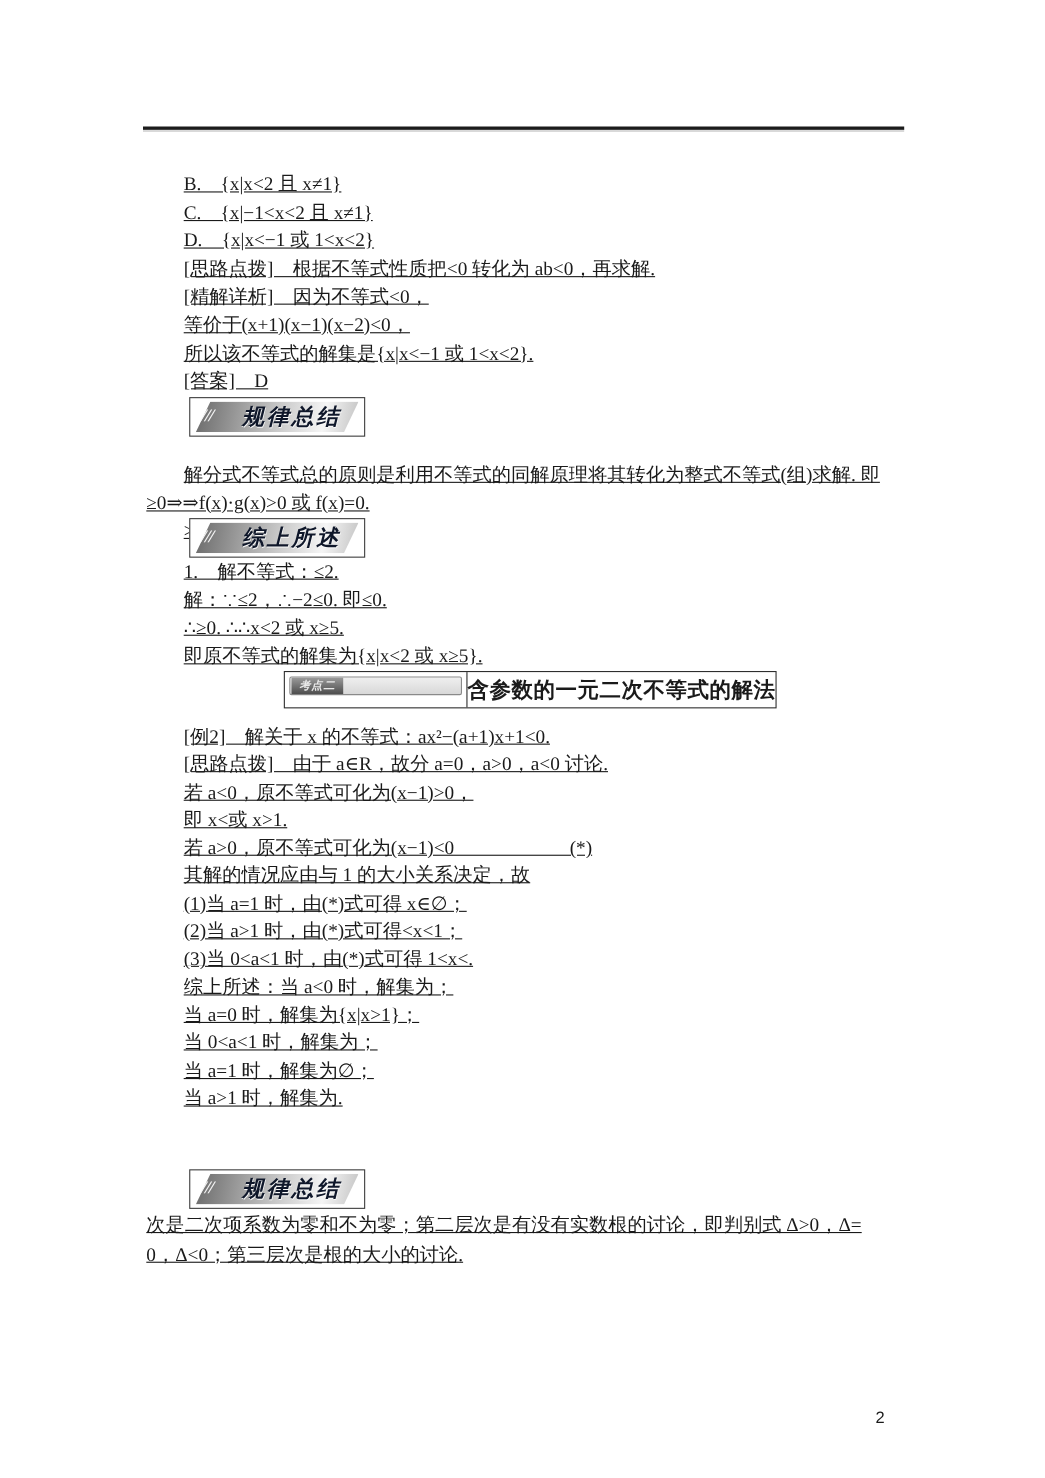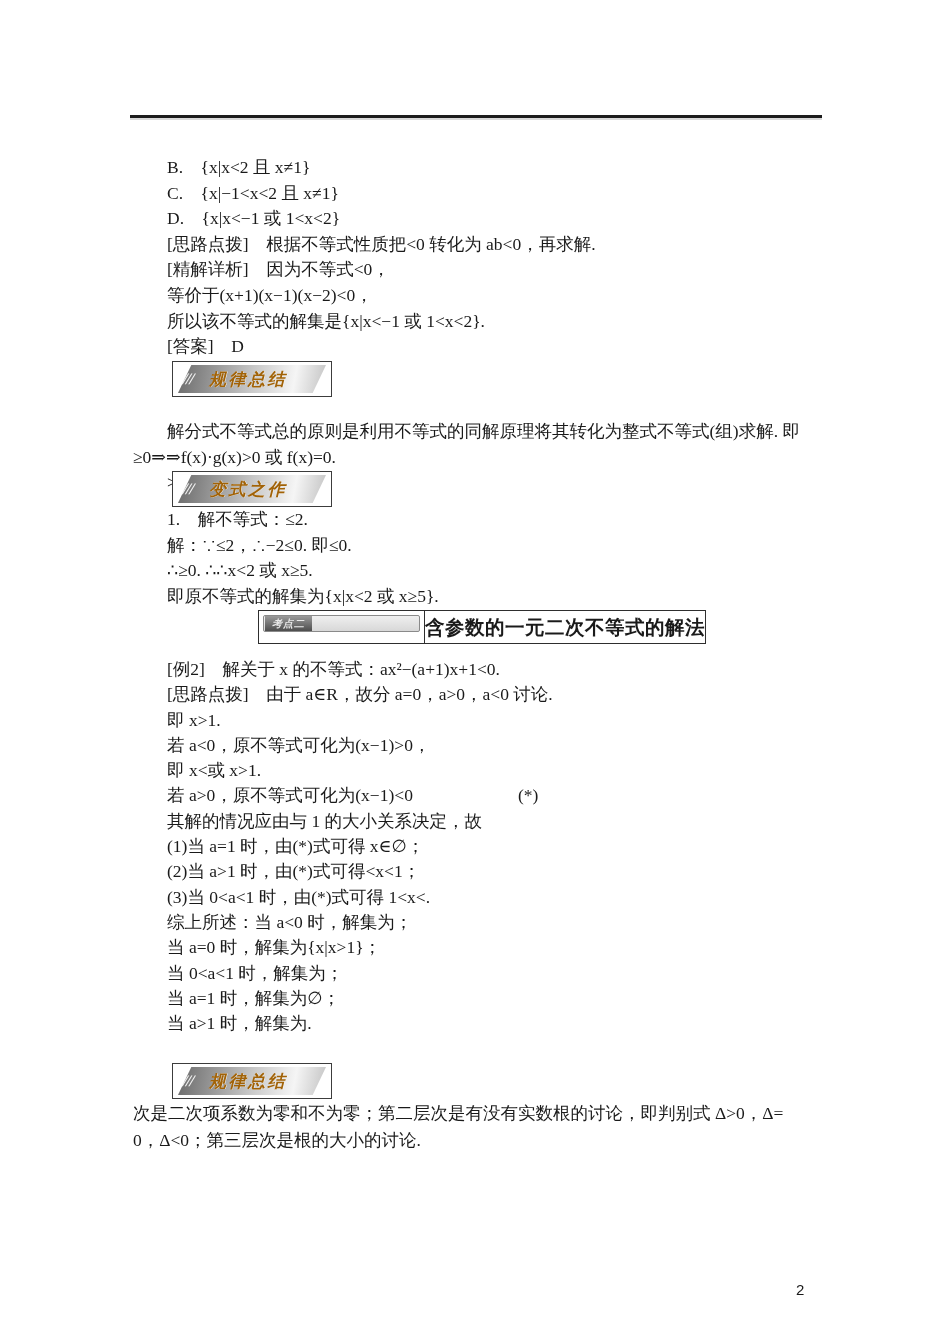--- a/index.html
+++ b/index.html
@@ -16,20 +16,21 @@
   .top-rule {
     position:absolute; left:130px; top:115px; width:692px; height:3px;
     background:#1c1c1c;
     box-shadow:0 2px 0 rgba(0,0,0,0.15);
   }
   .block { position:absolute; left:133px; width:706px; }
   .block p {
     font-size:17.5px; line-height:25.6px;
     white-space:pre-wrap;
     text-indent:34px;
+    text-decoration:underline;
   }
   .block p.noind { text-indent:0; }
   .ex2 p { line-height:25.3px; }
   .rule2 p { line-height:27px; }
 
   
   .badge {
     position:absolute; left:172px; width:160px; height:36px;
     border:1.5px solid #3c3c3c; background:#ffffff;
   }
@@ -37,23 +38,23 @@
     position:absolute; left:5px; right:5px; top:3px; bottom:3px;
     background:linear-gradient(100deg,#6a6a6a 0%,#8f8f8f 20%,#c8c8c8 50%,#f5f5f5 78%,#c2c2c2 100%);
     clip-path:polygon(9% 0,100% 0,91% 100%,0 100%);
   }
   .badge-hatch {
     position:absolute; left:10px; top:50%;
     transform:translateY(-52%) skewX(-15deg);
     color:#f7f7f7; font-weight:bold; font-size:16px; letter-spacing:-1px;
   }
   .badge-label {
-    position:absolute; left:36px; top:50%; transform:translateY(-50%);
-    font-weight:bold; font-style:italic; font-size:17px;
-    letter-spacing:2.5px; color:#a16207; white-space:nowrap;
+    position:absolute; left:47px; top:50%; transform:translateY(-50%);
+    font-weight:bold; font-style:italic; font-size:20px;
+    letter-spacing:2.5px; color:#0f172a; white-space:nowrap;
     text-shadow:0.5px 0.5px 0 #fafafa;
   }
 
   
   .topic-box {
     position:absolute; left:258px; top:610px; width:448px; height:34px;
     border:1.5px solid #2e2e2e; display:flex; background:#ffffff;
   }
   .topic-left { width:270px; border-right:1.5px solid #2e2e2e; position:relative; }
   .topic-bar {
@@ -103,42 +104,41 @@
 
   <div class="block" style="top:419px">
     <p>解分式不等式总的原则是利用不等式的同解原理将其转化为整式不等式(组)求解. 即</p>
     <p class="noind">≥0⇒⇒f(x)·g(x)&gt;0 或 f(x)=0.</p>
     <p>&gt;0⇒或⇒f(x)·g(x)&gt;0.</p>
   </div>
 
   <div class="badge" style="top:471px">
     <div class="badge-band"></div>
     <span class="badge-hatch">///</span>
-    <span class="badge-label">变式之作</span>
+    <span class="badge-label">综上所述</span>
   </div>
 
   <div class="block" style="top:507px">
     <p>1.　解不等式：≤2.</p>
     <p>解：∵≤2，∴−2≤0. 即≤0.</p>
     <p>∴≥0. ∴∴x&lt;2 或 x≥5.</p>
     <p>即原不等式的解集为{x|x&lt;2 或 x≥5}.</p>
   </div>
 
   <div class="topic-box">
     <div class="topic-left">
       <div class="topic-bar"></div>
       <span class="topic-tag">考点二</span>
     </div>
     <div class="topic-title">含参数的一元二次不等式的解法</div>
   </div>
 
   <div class="block ex2" style="top:657px">
     <p>[例2]　解关于 x 的不等式：ax²−(a+1)x+1&lt;0.</p>
     <p>[思路点拨]　由于 a∈R，故分 a=0，a&gt;0，a&lt;0 讨论.</p>
-    <p>即 x&gt;1.</p>
     <p>若 a&lt;0，原不等式可化为(x−1)&gt;0，</p>
     <p>即 x&lt;或 x&gt;1.</p>
     <p>若 a&gt;0，原不等式可化为(x−1)&lt;0　　　　　　(*)</p>
     <p>其解的情况应由与 1 的大小关系决定，故</p>
     <p>(1)当 a=1 时，由(*)式可得 x∈∅；</p>
     <p>(2)当 a&gt;1 时，由(*)式可得&lt;x&lt;1；</p>
     <p>(3)当 0&lt;a&lt;1 时，由(*)式可得 1&lt;x&lt;.</p>
     <p>综上所述：当 a&lt;0 时，解集为；</p>
     <p>当 a=0 时，解集为{x|x&gt;1}；</p>
     <p>当 0&lt;a&lt;1 时，解集为；</p>

